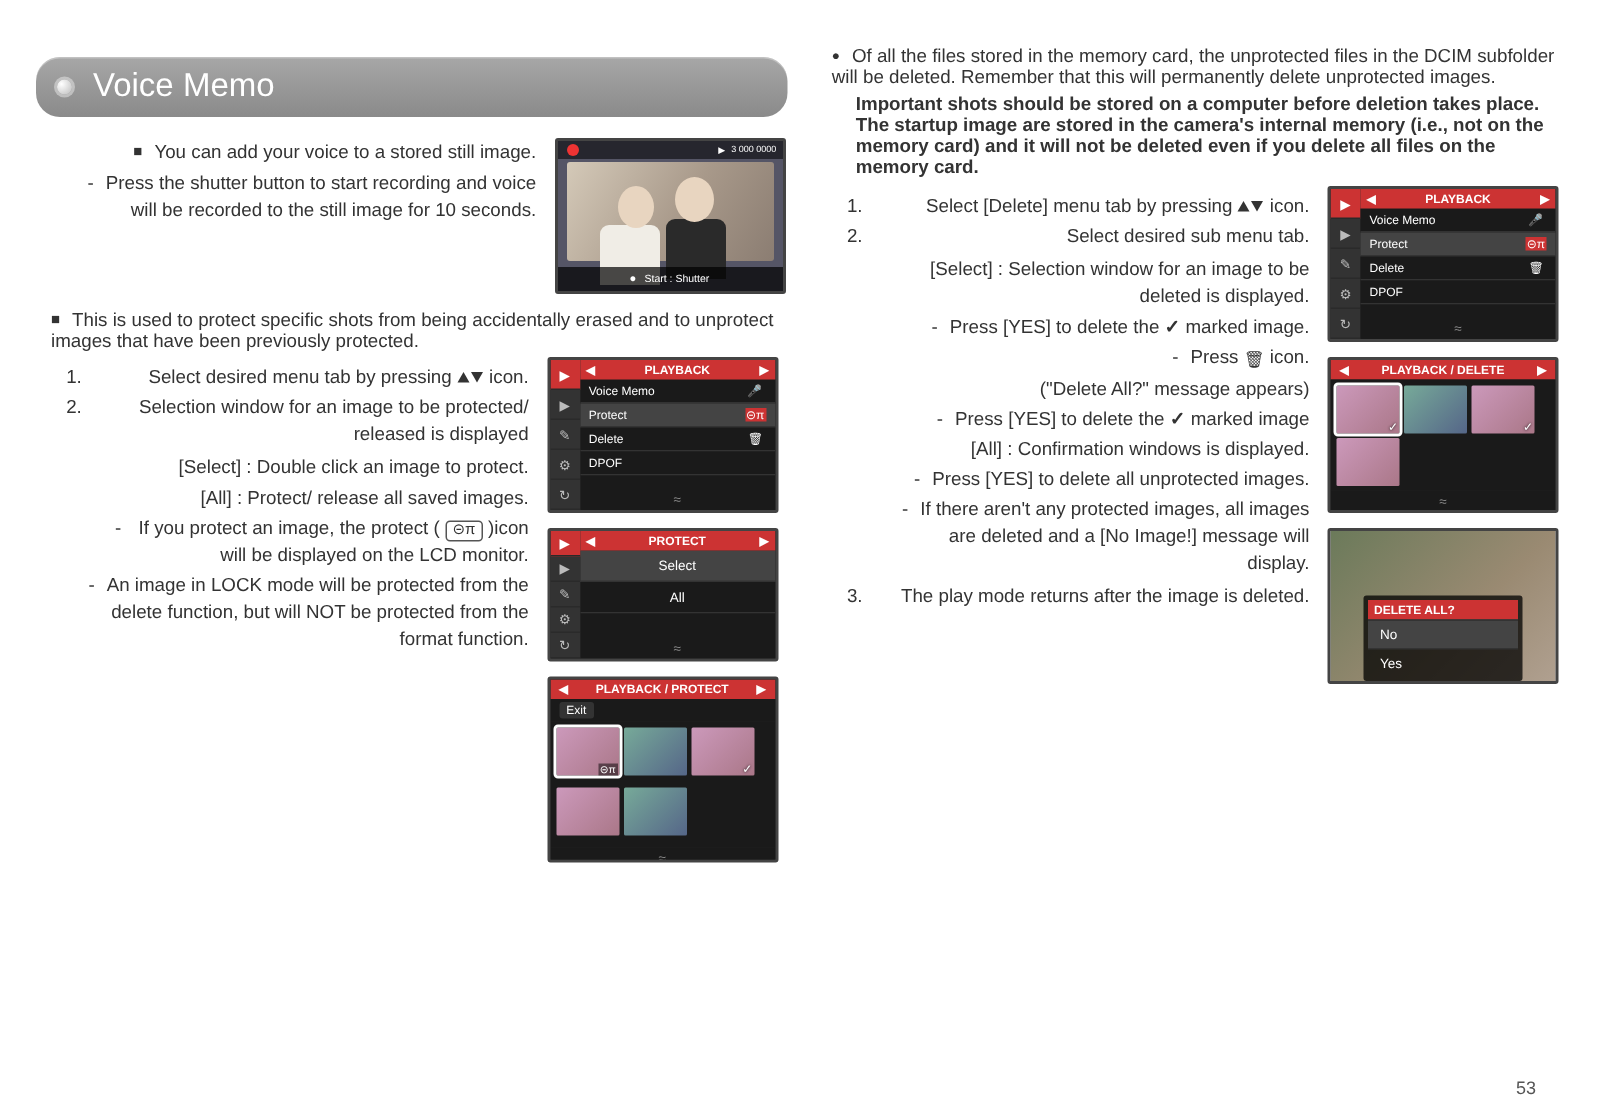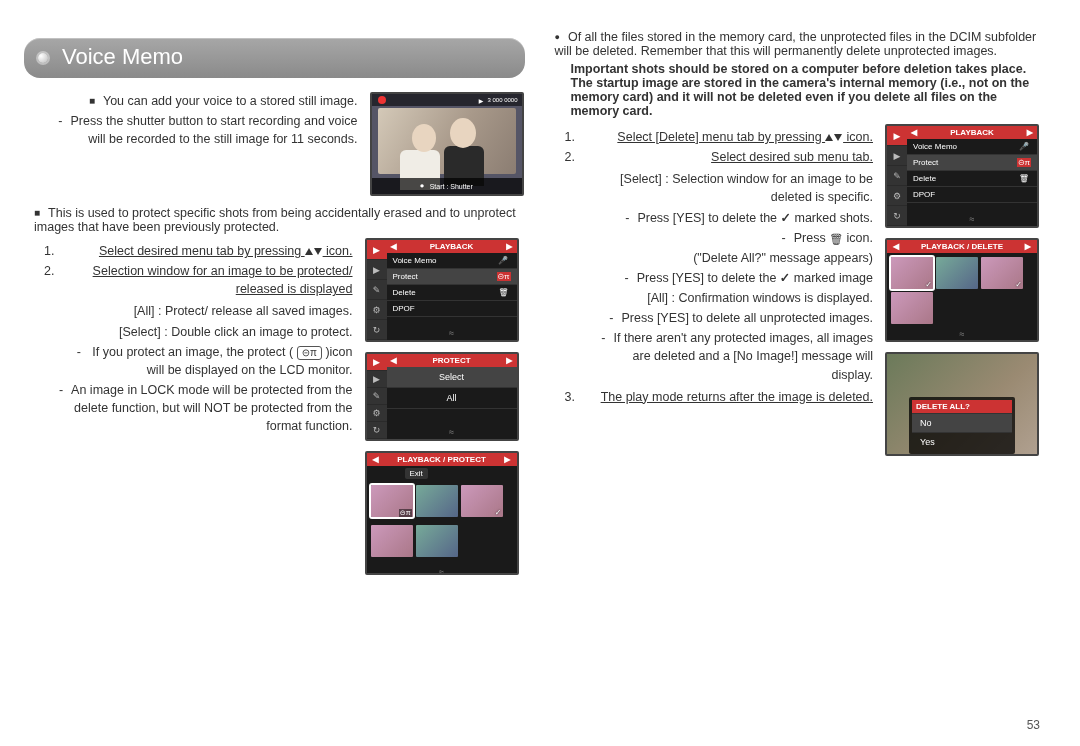--- a/index.html
+++ b/index.html
@@ -48,21 +48,21 @@
     display:flex;
     gap:12px;
   }
   .text-block { flex:1; line-height:1.45;text-align:right; }
   .thumb-col { width:160px; flex-shrink:0; }
   .thumb-col-sm { width:155px; flex-shrink:0; }
   ul.sq { list-style:none; margin:0; padding:0; }
   ul.sq > li::before { content:"■"; margin-right:8px; font-size:10px; position:relative; top:-1px;}
   ul.dot { list-style:none; margin:0; padding:0; }
   ul.dot > li::before { content:"●"; margin-right:8px; font-size:9px; position:relative; top:-1px;}
-  ol { margin:4px 0 4px 14px; padding:0 0 0 10px;text-decoration:underline; }
+  ol { margin:4px 0 4px 14px; padding:0 0 0 10px; }
   ol li { margin-bottom:2px; }
   .sub { margin:2px 0 2px 22px; }
   .sub2 { margin:2px 0 2px 36px; }
   .dash::before { content:"-"; margin-right:8px; }
   .tri-up { display:inline-block; width:0; height:0; border-left:4px solid transparent; border-right:4px solid transparent; border-bottom:7px solid #333; margin:0 0px;}
   .tri-dn { display:inline-block; width:0; height:0; border-left:4px solid transparent; border-right:4px solid transparent; border-top:7px solid #333; margin:0 1px;}
   .check { display:inline-block; font-weight:bold; }
   .keybox { display:inline-block; border:1px solid #555; border-radius:3px; padding:0 4px; font-size:10px; line-height:12px; }
   .trash { display:inline-block; font-size:11px; position:relative; top:1px;}
 
@@ -137,51 +137,51 @@
   }
   .lcd-thumbs .title { background:#c33; font-size:8px; font-weight:bold; padding:2px 6px; display:flex; justify-content:space-between;}
   .lcd-thumbs .grid{ display:flex; flex-wrap:wrap; padding:4px; gap:3px; background:#1a1a1a; height:76px;}
   .lcd-thumbs .th{ width:42px; height:32px; background:linear-gradient(135deg,#7a9 0%, #568 100%); border-radius:1px; position:relative;}
   .lcd-thumbs .th.people{ background:linear-gradient(135deg,#c9b 0%, #a78 100%);}
   .lcd-thumbs .th.sel{ outline:2px solid #fff;}
   .lcd-thumbs .th .ck{position:absolute; right:1px; bottom:0; font-size:8px; color:#fff; text-shadow:0 0 2px #000;}
   .lcd-thumbs .th .lk{position:absolute; right:1px; bottom:0; font-size:7px; color:#fff; background:rgba(0,0,0,.5); padding:0 1px;}
   .lcd-thumbs .bot{ background:#1a1a1a; text-align:center; color:#888; font-size:9px; padding:2px 0;}
   .lcd-thumbs .exit-row{ display:flex; gap:6px; padding:2px 6px; background:#1a1a1a; font-size:8px; align-items:center;}
-  .lcd-thumbs .exit-row .btn{ background:#333; padding:1px 5px; border-radius:2px;margin-left:32px;}
+  .lcd-thumbs .exit-row .btn{ background:#333; padding:1px 5px; border-radius:2px;}
 
   .lcd-dialog {
     width:150px; height:100px;
     background: linear-gradient(135deg,#6b7a5a 0%, #9a8a72 60%, #b0a090 100%);
     display:flex; align-items:flex-end; justify-content:center;
   }
   .lcd-dialog .box{ background:rgba(0,0,0,.75); width:100px; border-radius:2px; padding:3px;}
   .lcd-dialog .q{ background:#c33; color:#fff; font-size:8px; font-weight:bold; padding:2px 4px; text-align:left;}
   .lcd-dialog .opt{ color:#fff; font-size:9px; padding:4px 8px; text-align:left; border-top:1px solid #333;}
   .lcd-dialog .opt.sel{ background:#444;}
   .page-num {
     position:absolute;
-    right:40px; bottom:14px;
+    right:56px; bottom:14px;
     font-size:12px;
     color:#555;
   }
 </style>
 </head>
 <body>
 
 <div class="page">
 
   <div class="col">
     <div class="header-pill">Voice Memo</div>
     <div class="section">
       <div class="text-block">
         <ul class="sq">
             <li>You can add your voice to a stored still image.</li>
           </ul>
-        <div class="sub dash">Press the shutter button to start recording and voice will be recorded to the still image for 11 seconds.</div>
+        <div class="sub dash">Press the shutter button to start recording and voice will be recorded to the still image for 10 seconds.</div>
       </div>
       <div class="thumb-col-sm">
         <div class="lcd lcd-voice">
           <div class="photo"></div>
           <div class="dress"></div>
             <div class="suit"></div>
           <div class="face1"></div>
             <div class="face2"></div>
           <div class="topbar">
               <span class="rec"></span>
@@ -198,22 +198,22 @@
 
     <ul class="sq">
         <li>This is used to protect specific shots from being accidentally erased and to unprotect images that have been previously protected.</li>
       </ul>
     <div class="section" style="margin-top:4px;">
       <div class="text-block">
         <ol>
           <li><span>Select desired menu tab by pressing </span><span class="tri-up"></span><span class="tri-dn"></span><span> icon.</span></li>
           <li>Selection window for an image to be protected/ released is displayed</li>
         </ol>
+        <div class="sub">[Select] : Double click an image to protect.</div>
         <div class="sub">[All] : Protect/ release all saved images.</div>
-        <div class="sub">[Select] : Double click an image to protect.</div>
         <div class="sub dash">
           <span>If you protect an image, the protect ( </span><span class="keybox">⊝π</span><span> )icon will be displayed on the LCD monitor.</span>
         </div>
         <div class="sub dash">An image in LOCK mode will be protected from the delete function, but will NOT be protected from the format function.</div>
       </div>
       <div class="thumb-col">
 
         <div class="lcd lcd-menu">
           <div class="side">
             <div class="active">▶</div>
@@ -291,22 +291,22 @@
         <li>Of all the files stored in the memory card, the unprotected files in the DCIM subfolder will be deleted. Remember that this will permanently delete unprotected images.</li>
       </ul>
     <div style="margin:4px 0 6px 16px;font-weight:bold;">Important shots should be stored on a computer before deletion takes place. The startup image are stored in the camera's internal memory (i.e., not on the memory card) and it will not be deleted even if you delete all files on the memory card.</div>
 
     <div class="section">
       <div class="text-block">
         <ol>
           <li><span>Select [Delete] menu tab by pressing </span><span class="tri-up"></span><span class="tri-dn"></span><span> icon.</span></li>
           <li>Select desired sub menu tab.</li>
         </ol>
-        <div class="sub">[Select] : Selection window for an image to be deleted is specific.</div>
-        <div class="sub2 dash"><span>Press [YES] to delete the </span><span class="check">✓</span><span> marked shots.</span></div>
+        <div class="sub">[Select] : Selection window for an image to be deleted is displayed.</div>
+        <div class="sub2 dash"><span>Press [YES] to delete the </span><span class="check">✓</span><span> marked image.</span></div>
         <div class="sub2 dash"><span>Press </span><span class="trash">🗑</span><span> icon.</span></div>
         <div class="sub2" style="margin-left:48px;">("Delete All?" message appears)</div>
         <div class="sub2 dash"><span>Press [YES] to delete the </span><span class="check">✓</span><span> marked image</span></div>
         <div class="sub">[All] : Confirmation windows is displayed.</div>
         <div class="sub2 dash">Press [YES] to delete all unprotected images.</div>
         <div class="sub2 dash">If there aren't any protected images, all images are deleted and a [No Image!] message will display.</div>
         <ol start="3">
             <li>The play mode returns after the image is deleted.</li>
           </ol>
       </div>

